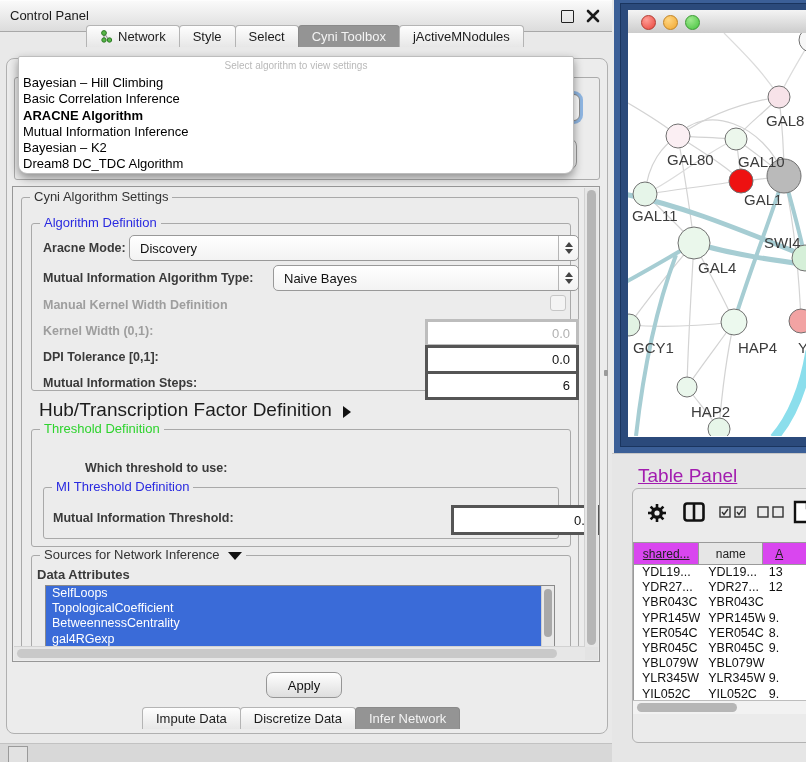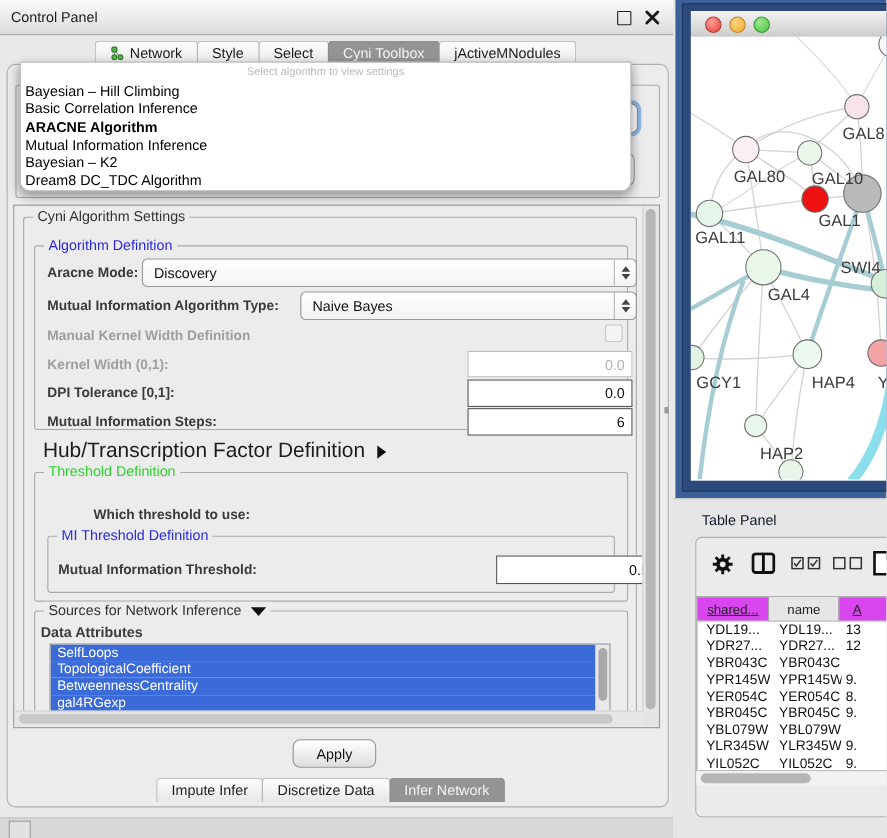--- a/index.html
+++ b/index.html
@@ -47,21 +47,21 @@
   .flabel{position:absolute;font-weight:bold;font-size:12.5px;color:#3a3a3a;white-space:nowrap;}
   .flabel.dis{color:#9e9e9e;}
   .combo{position:absolute;background:linear-gradient(#ffffff,#f3f3f3);border:1px solid #999;border-radius:5px;
          display:flex;align-items:center;padding-left:10px;font-size:13px;color:#111;}
   .combo .stepper{position:absolute;right:0;top:0;bottom:0;width:19px;border-left:1px solid #b5b5b5;
                   display:flex;flex-direction:column;align-items:center;justify-content:center;gap:2px;}
   .tri-up{width:0;height:0;border-left:4px solid transparent;border-right:4px solid transparent;border-bottom:5px solid #444;}
   .tri-dn{width:0;height:0;border-left:4px solid transparent;border-right:4px solid transparent;border-top:5px solid #444;}
   .tri-right{display:inline-block;width:0;height:0;border-top:6px solid transparent;border-bottom:6px solid transparent;border-left:8px solid #111;vertical-align:-2px;}
   .tri-down-b{display:inline-block;width:0;height:0;border-left:7px solid transparent;border-right:7px solid transparent;border-top:8px solid #111;vertical-align:-1px;}
-  .tfield{position:absolute;background:#fff;border:1px solid #ec4899;text-align:right;padding-right:6px;
+  .tfield{position:absolute;background:#fff;border:3px solid #ec4899;text-align:right;padding-right:6px;
           font-size:13px;color:#111;display:flex;align-items:center;justify-content:flex-end;}
   .tfield.dis{border-color:#bdbdbd;color:#b0b0b0;}
   .checkbox{position:absolute;width:14px;height:14px;background:#f4f4f4;border:1px solid #c6c6c6;border-radius:3px;}
 
   .listbox{position:absolute;background:#fff;border:1px solid #8a8a8a;overflow:hidden;}
   .attr-item{height:15.2px;line-height:15.2px;padding-left:6px;font-size:12.5px;background:#3a6bd8;color:#fff;}
   .list-vscroll{position:absolute;top:0;right:0;bottom:0;width:12px;background:#e9e9e9;border-left:1px solid #cfcfcf;}
   .list-vthumb{position:absolute;top:3px;left:2px;width:8px;height:48px;background:#a9a9a9;border-radius:4px;}
 
   .vscroll{position:absolute;top:1px;right:1px;bottom:14px;width:13px;background:#e7e7e7;border-left:1px solid #d2d2d2;}
@@ -80,21 +80,21 @@
   .grip{left:604px;top:370px;width:4px;height:6px;background:#9a9a9a;border-radius:1px;}
 
   
   .desktop{left:614px;top:0;width:192px;height:453px;background:#3b5f97;}
   .netwindow{left:620px;top:3px;width:192px;height:444px;background:#2b4a7b;border:1px solid #1a355f;box-sizing:border-box;}
   .net-titlebar{position:absolute;left:7px;top:6px;right:0;height:23px;background:linear-gradient(#f4f4f4,#cccccc);border-bottom:1px solid #9a9a9a;}
   .light{position:absolute;top:5px;width:13px;height:13px;border-radius:50%;}
   .net-canvas{position:absolute;left:7px;top:29px;right:0;bottom:9px;background:#fff;overflow:hidden;}
 
   .tablepanel{left:612px;top:453px;width:194px;height:309px;background:#e6e6e6;border-top:1px solid #c6c6c6;}
-  .tp-title{position:absolute;left:26px;top:11px;font-size:13px;color:#0f172a;}
+  .tp-title{position:absolute;left:26px;top:11px;font-size:19px;color:#a21caf;text-decoration:underline;}
   .tp-inner{position:absolute;left:20px;top:34px;width:182px;height:253px;background:#ebebeb;border:1px solid #b2b2b2;border-radius:6px 0 0 6px;}
   .tp-toolbar{position:absolute;left:0;top:0;right:0;height:50px;}
   .tbl{position:absolute;left:0;top:53px;width:182px;border:1px solid #9a9a9a;border-right:none;background:#fff;}
   .tbl-header{display:flex;height:21px;border-bottom:1px solid #9a9a9a;}
   .th{box-sizing:border-box;border-right:1px solid #9a9a9a;font-size:12px;color:#222;
       display:flex;align-items:center;justify-content:center;background:#e6e6e6;overflow:hidden;white-space:nowrap;}
   .th.hl{background:#d946ef;text-decoration:underline;}
   .tbl-body{height:136px;overflow:hidden;}
   .trow{display:flex;height:15.2px;line-height:15.2px;font-size:12.5px;color:#111;}
   .td{box-sizing:border-box;overflow:hidden;white-space:nowrap;padding-left:8px;}
@@ -117,21 +117,21 @@
         </svg>
     </span>
   </div>
 
   <div class="abs panel-body"></div>
 
   <div class="abs frag-group"></div>
   <div class="abs frag-combo"></div>
   <div class="abs frag-field"></div>
 
-  <div id="top-tabs" class="abs tabbar" style="left:86px;top:36px;height:23px;">
+  <div id="top-tabs" class="abs tabbar" style="left:86px;top:24px;height:23px;">
       <div class="tab">
         <svg width="13" height="13" viewBox="0 0 13 13">
           <line x1="4" y1="3" x2="9" y2="10" stroke="#999" stroke-width="1.2"></line>
           <line x1="4" y1="3" x2="4" y2="10" stroke="#999" stroke-width="1.2"></line>
           <circle cx="4" cy="3" r="2.4" fill="#57b747" stroke="#2f7a28"></circle>
           <circle cx="4" cy="10" r="2.2" fill="#57b747" stroke="#2f7a28"></circle>
           <circle cx="9.5" cy="10" r="2.2" fill="#57b747" stroke="#2f7a28"></circle>
         </svg>
         <span>Network</span>
       </div>
@@ -234,21 +234,21 @@
       </div>
     <div class="hscroll">
         <div class="hthumb"></div>
       </div>
     <div class="corner"></div>
   </div>
 
   <div class="abs apply-btn">Apply</div>
   <div id="bottom-tabs" class="abs tabbar" style="left:142px;top:706px;height:23px;">
       <div class="tab">
-        <span>Impute Infer</span>
+        <span>Impute Data</span>
       </div>
       <div class="tab">
         <span>Discretize Data</span>
       </div>
       <div class="tab selected">
         <span>Infer Network</span>
       </div>
     </div>
 
   <div class="abs bottom-strip"></div>

